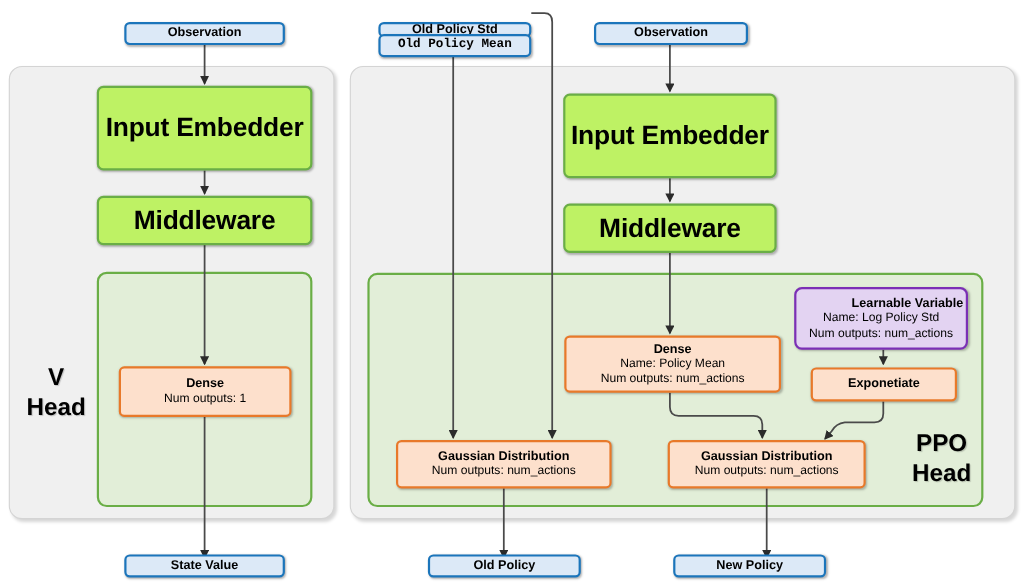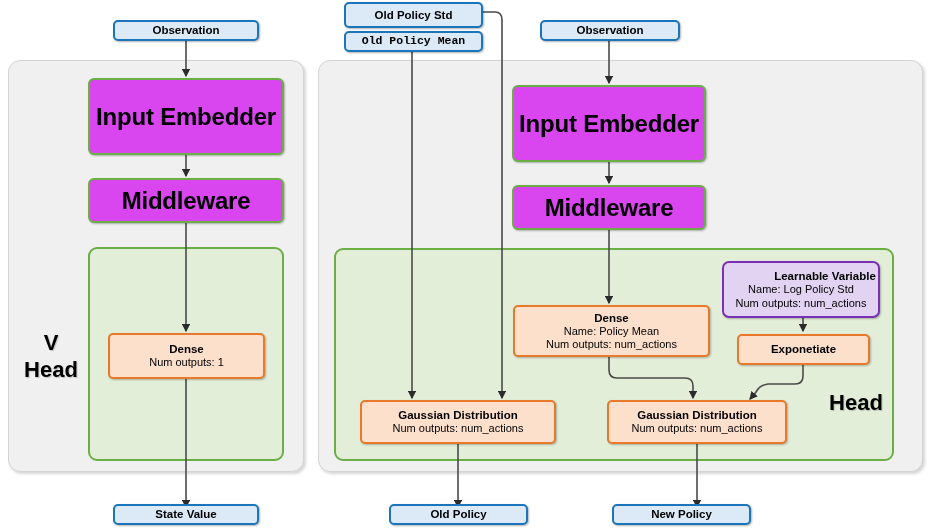--- a/index.html
+++ b/index.html
@@ -57,21 +57,21 @@
     background: #dce9f7;
     border: 2px solid #1b75bb;
     border-radius: 5px;
     color: #000000;
     font-size: 11.5px;
     font-weight: bold;
     box-shadow: 1px 1px 2px rgba(0,0,0,0.30);
   }
   
   .mod-box {
-    background: #d946ef;
+    background: #bef264;
     border: 2px solid #6aae46;
     border-radius: 6px;
     color: #000000;
     font-weight: bold;
     box-shadow: 1px 1px 2px rgba(0,0,0,0.28);
   }
   .mod-box .big {
     font-size: 24px;
     letter-spacing: -0.2px;
   }
@@ -156,20 +156,21 @@
       <path d="M 697 444 L 697 507"></path>
     </g>
   </svg>
 
   <div class="head-label" style="left:16px; top:330px; width:70px;">
     <div>V</div>
     <div>Head</div>
   </div>
 
   <div class="head-label" style="left:816px; top:390px; width:80px;">
+    <div>PPO</div>
     <div>Head</div>
   </div>
 
   <div class="node io-box" style="left:113px; top:20px; width:146px; height:21px;">
     <span>Observation</span>
   </div>
 
   <div class="node mod-box" style="left:88px; top:78px; width:196px; height:77px;">
     <span class="big">Input Embedder</span>
   </div>
@@ -180,21 +181,21 @@
 
   <div class="node op-box" style="left:108px; top:333px; width:157px; height:46px;">
     <span class="title">Dense</span>
     <span>Num outputs: 1</span>
   </div>
 
   <div class="node io-box" style="left:113px; top:504px; width:146px; height:21px;text-align:center;">
     <span>State Value</span>
   </div>
 
-  <div class="node io-box" style="left:344px; top:2px; width:139px; height:26px;">
+  <div class="node io-box" style="left:344px; top:20px; width:139px; height:14px;">
     <span>Old Policy Std</span>
   </div>
 
   <div class="node io-box" style="left:344px; top:31px; width:139px; height:21px;font-family:Liberation Mono, monospace;">
     <span>Old Policy Mean</span>
   </div>
 
   <div class="node io-box" style="left:540px; top:20px; width:140px; height:21px;">
     <span>Observation</span>
   </div>

